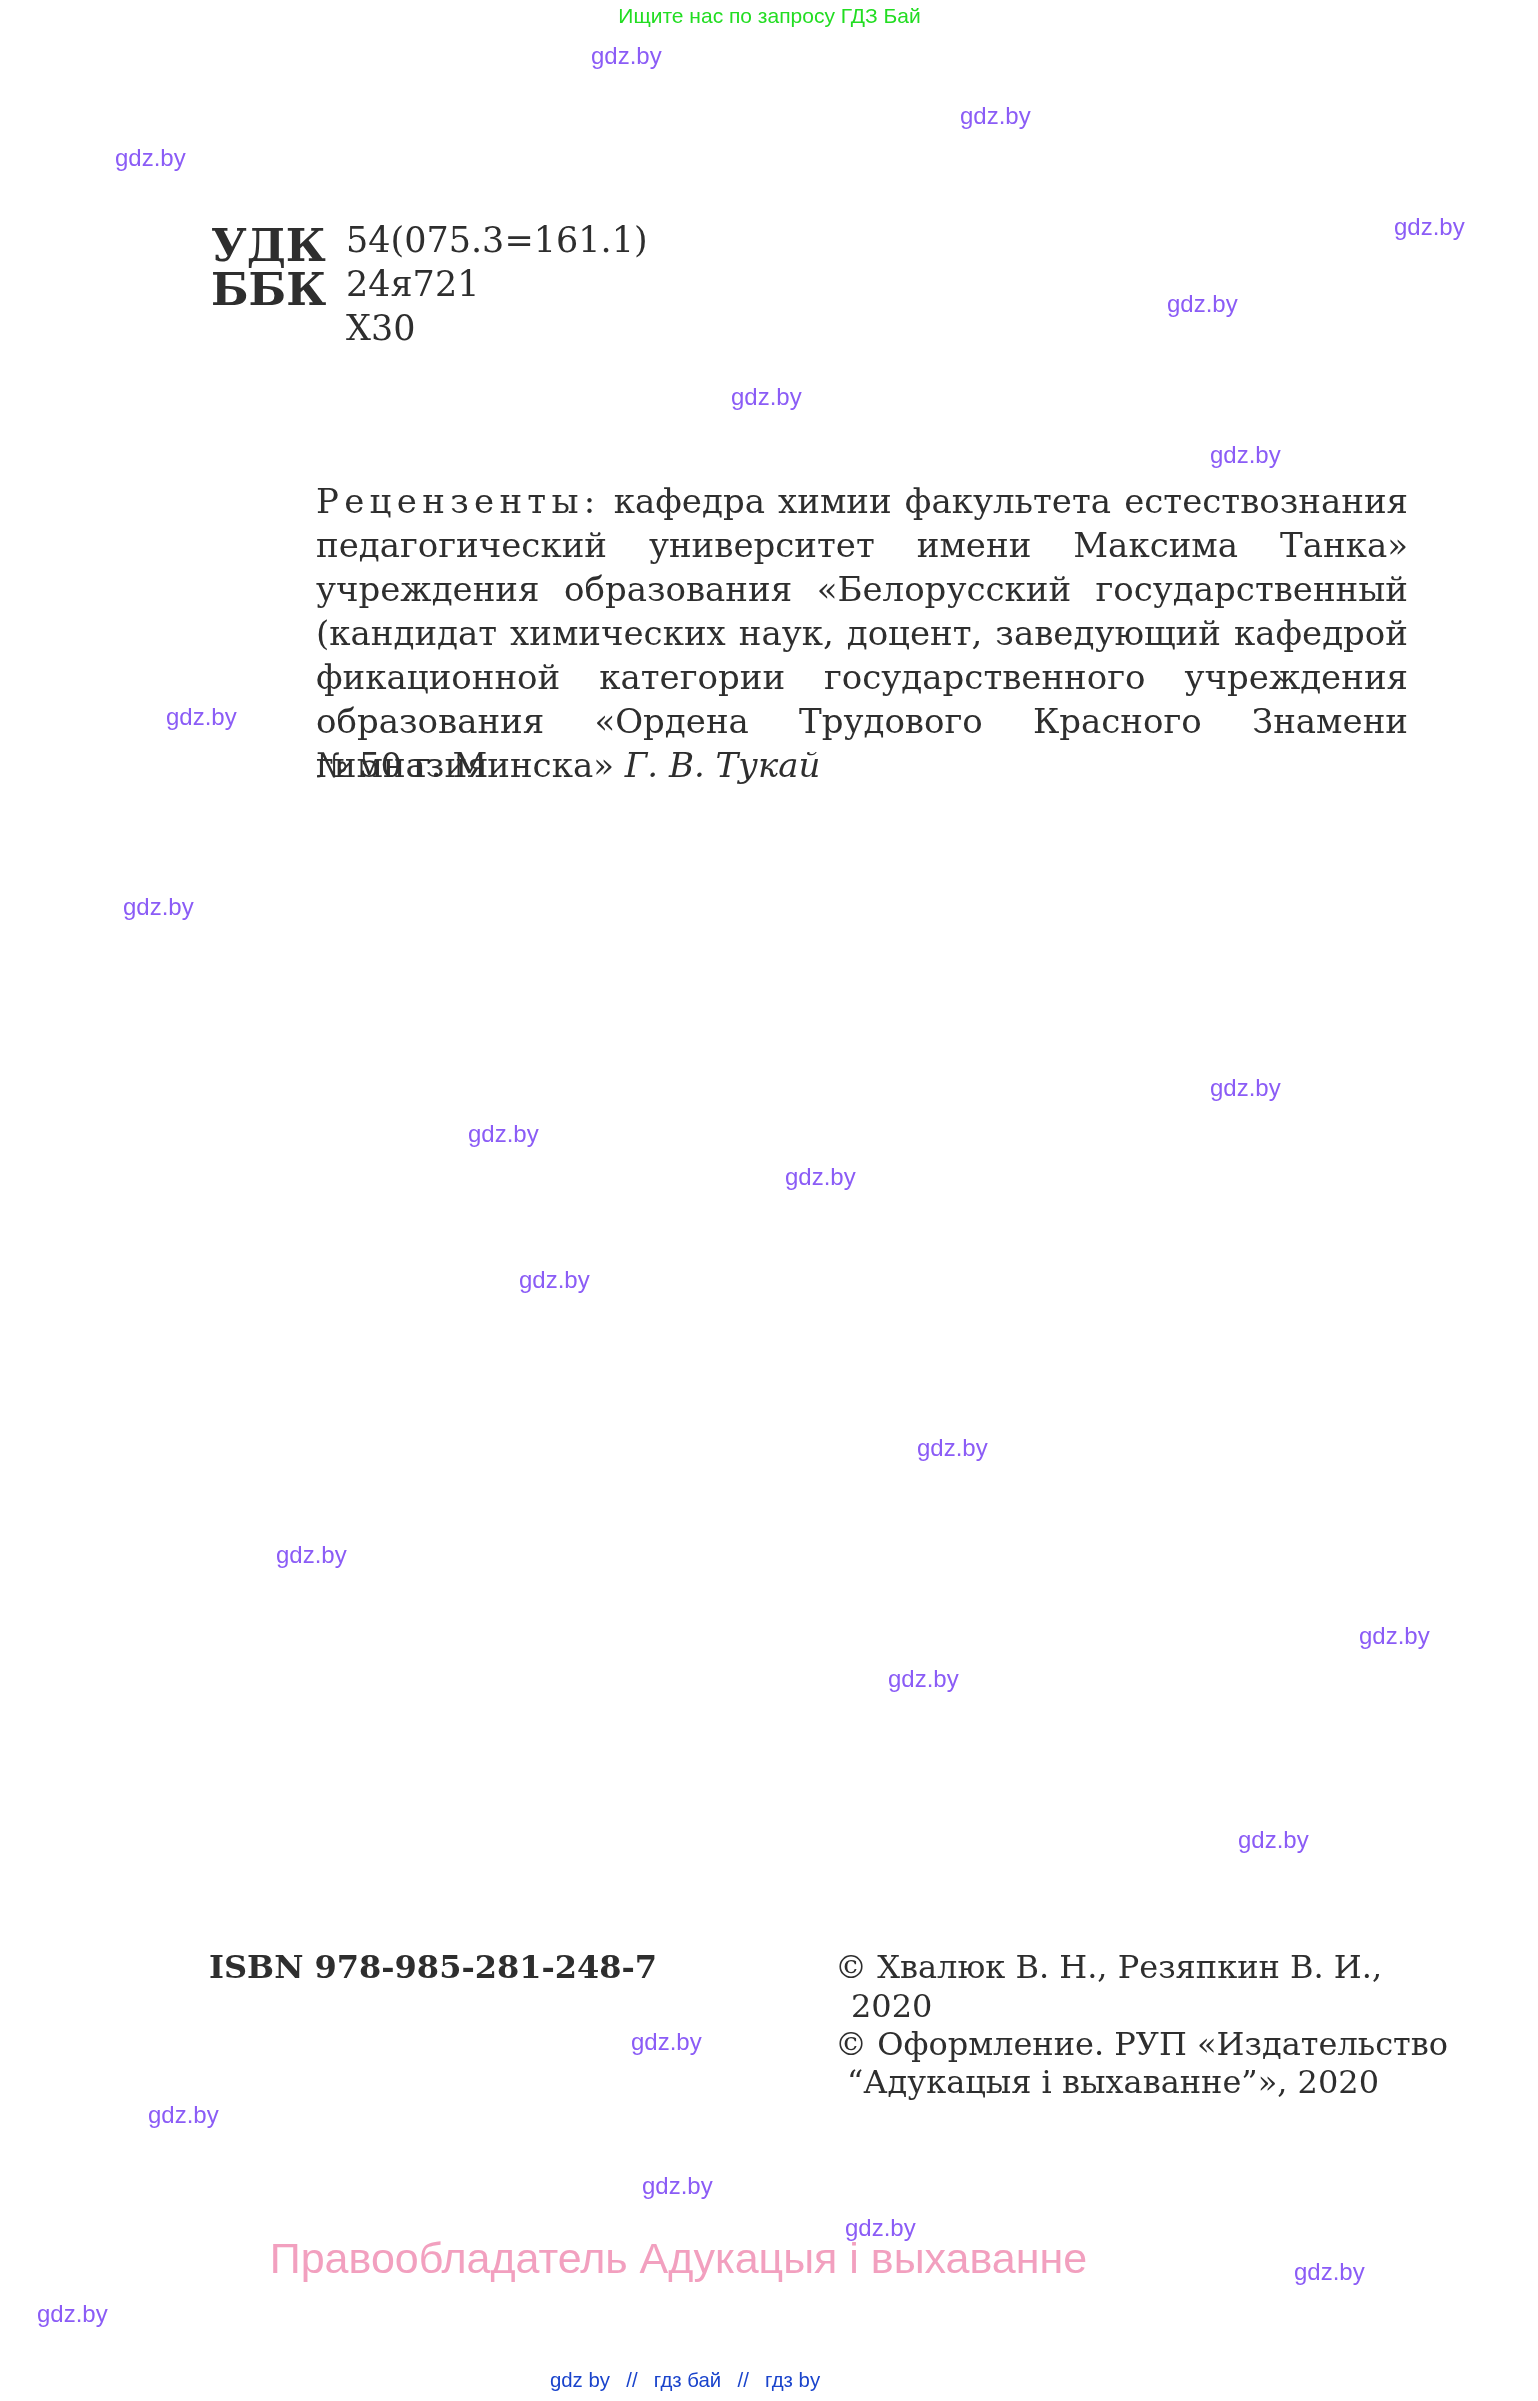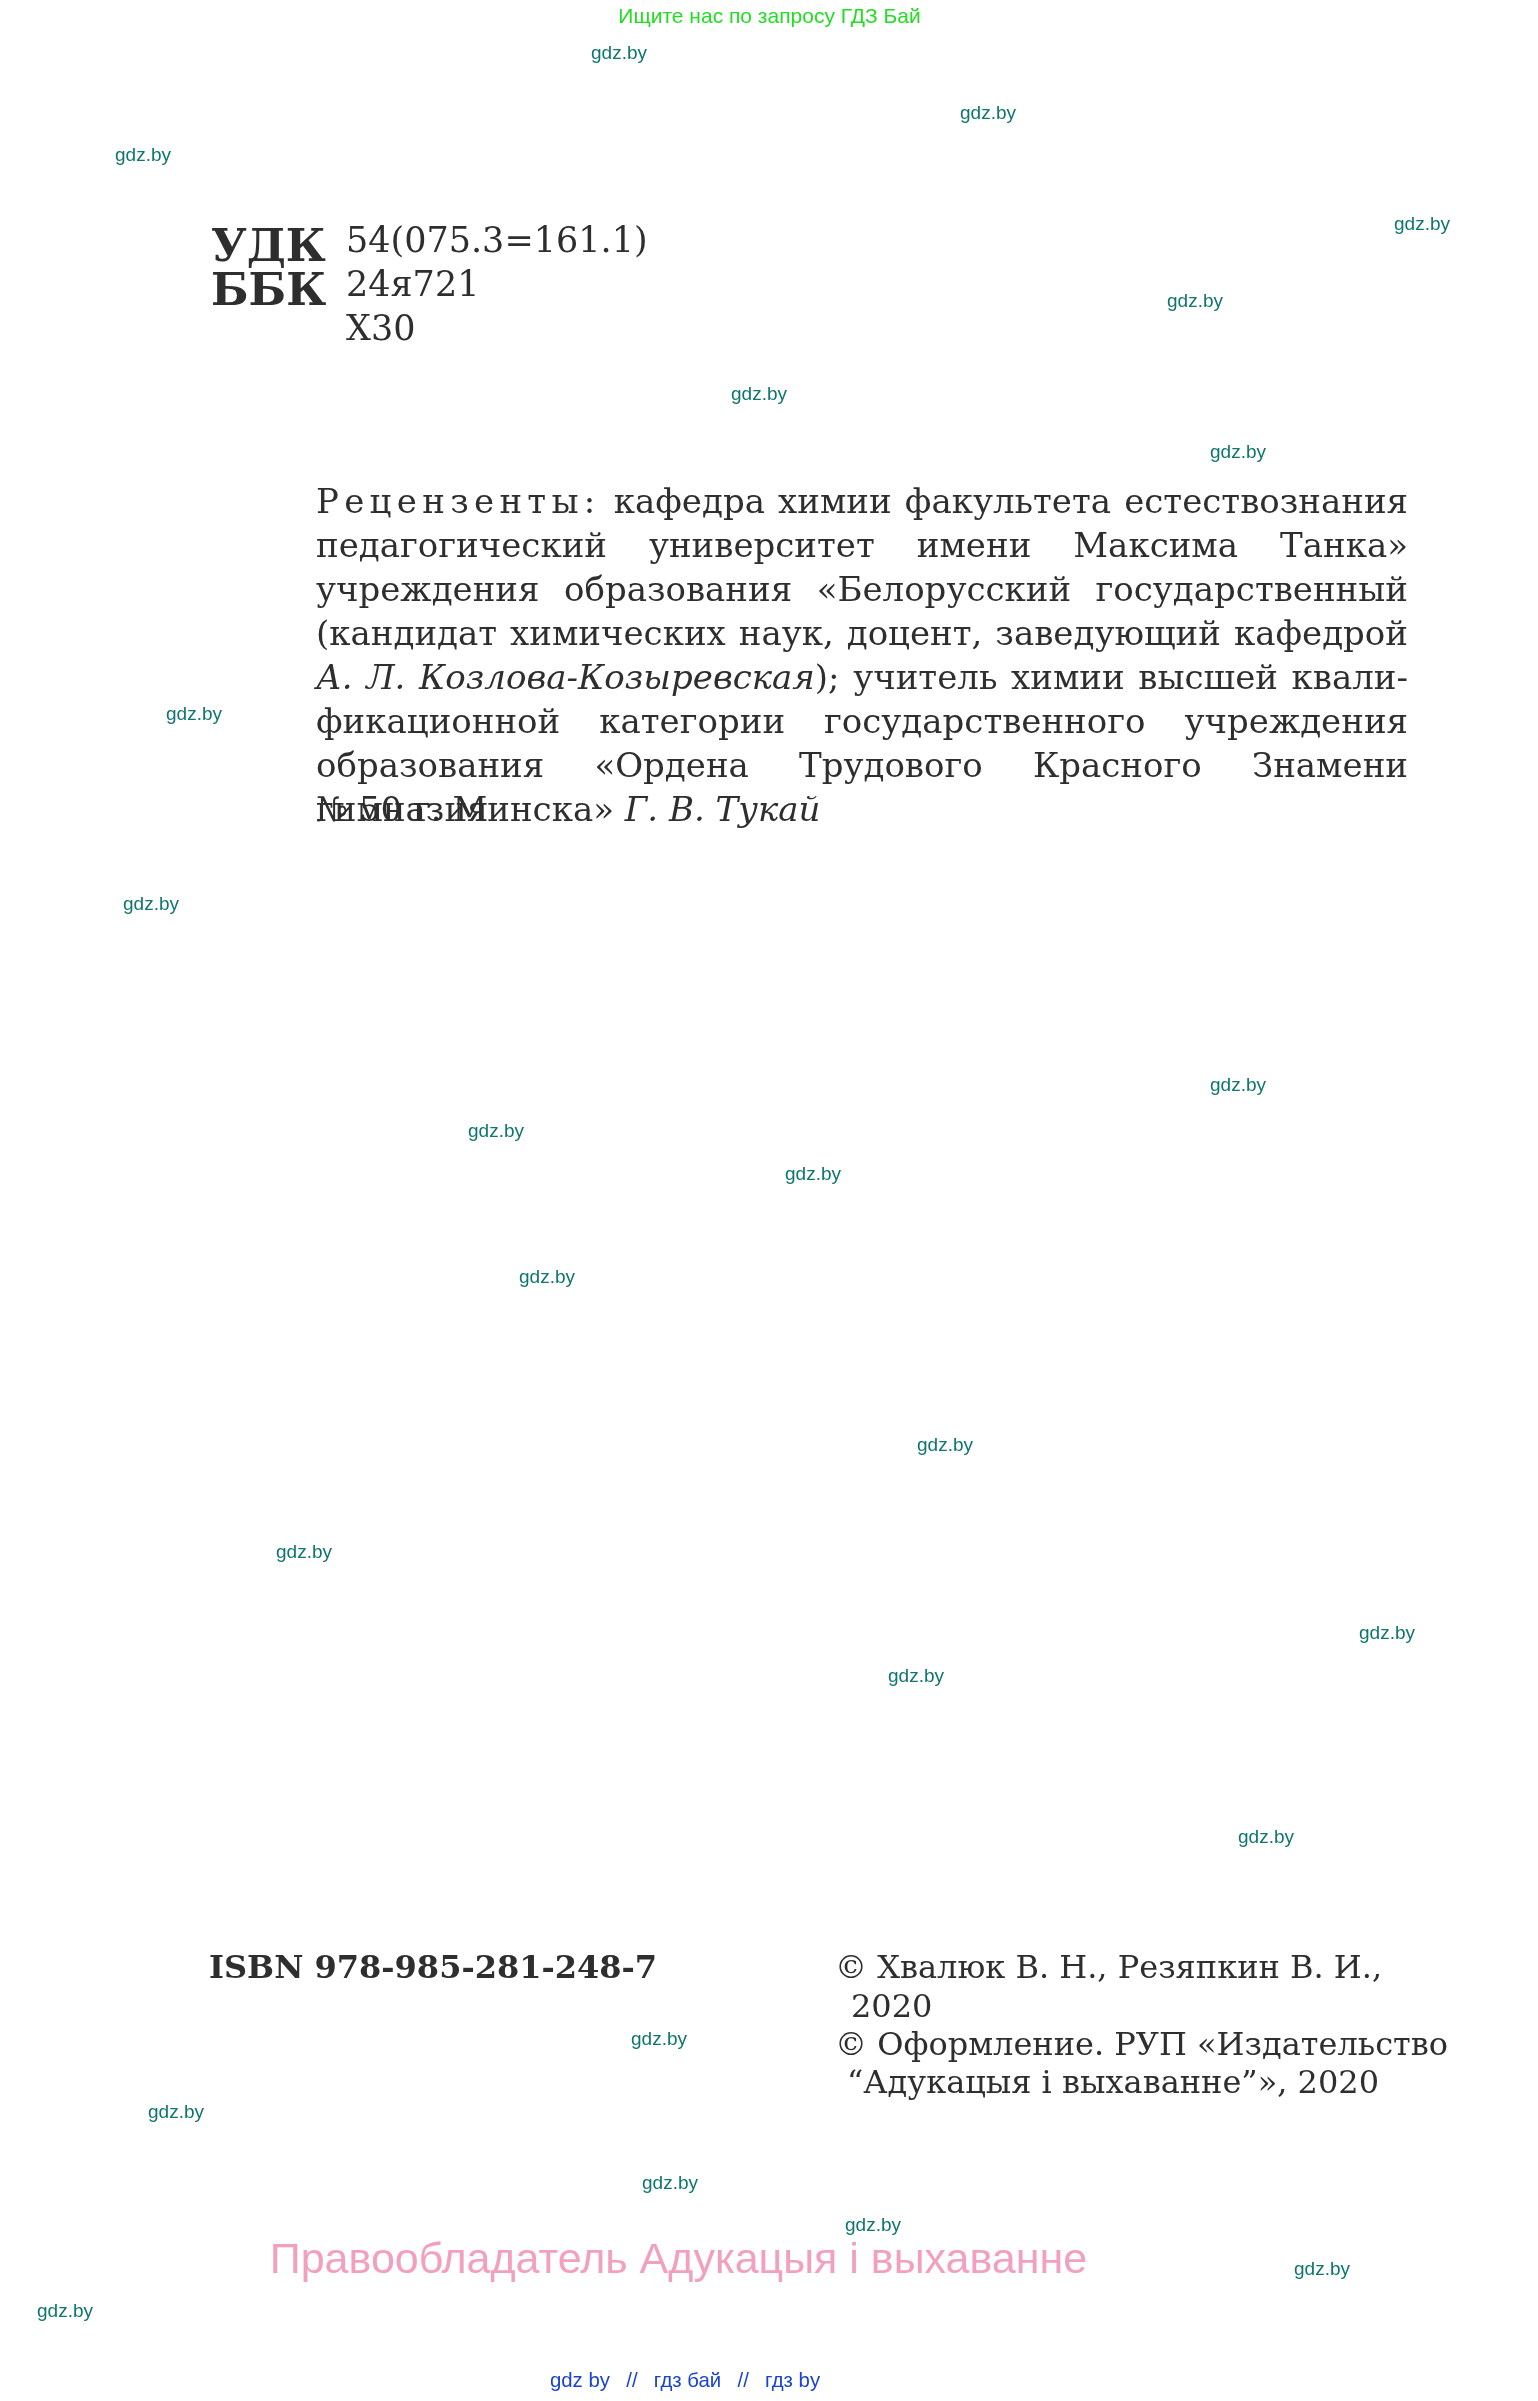--- a/index.html
+++ b/index.html
@@ -1,21 +1,21 @@
 <!DOCTYPE html>
 <html style="font-size:14px"><head>
 <meta charset="utf-8">
 <style>
   html, body { margin:0; padding:0; background:#ffffff; }
   body { width:1539px; height:2401px; position:relative; overflow:hidden; }
   .abs { position:absolute; white-space:nowrap; }
   .sans { font-family:"Liberation Sans", "DejaVu Sans", sans-serif; }
   .serif { font-family:"DejaVu Serif", "Liberation Serif", serif; color:#2b2b2b; }
   .top-banner { top:3.5px; left:0; width:1539px; text-align:center; font-size:21px; color:#22dd22; }
-  .wm { font-size:19px; color:#0f766e; }
+  .wm { font-size:24px; color:#8b5cf6; }
   .class-label { font-size:44px; font-weight:bold; color:#2e2e2e; }
   .class-value { font-size:35px; color:#2e2e2e;text-align:center; }
   .reviewers { position:absolute; left:316px; top:479px; width:1092px; font-size:34px; line-height:44px; text-align:justify; color:#2e2e2e; }
   .reviewers .line { display:block; text-align:justify; text-align-last:justify; height:44px; }
   .reviewers .line.last { text-align-last:left; }
   .spaced { letter-spacing:5.3px; }
   .ital { font-style:italic; }
   .isbn { font-size:32px; font-weight:bold; color:#2e2e2e; }
   .copy { font-size:32px; color:#2e2e2e; line-height:38px; }
   .rights { top:2234px; left:0; width:1357px; text-align:center; font-size:43px; color:#f2a0bf; }
@@ -56,21 +56,20 @@
 <div class="abs serif class-value" style="left:346px;top:220px">54(075.3=161.1)</div>
 <div class="abs serif class-label" style="left:211px;top:264px">ББК</div>
 <div class="abs serif class-value" style="left:346px;top:264px">24я721</div>
 <div class="abs serif class-value" style="left:346px;top:308px">Х30</div>
 
 <div class="reviewers serif">
   <span class="line"><span class="spaced">Рецензенты:</span><span> кафедра химии факультета естествознания</span></span>
   <span class="line">педагогический университет имени Максима Танка»</span>
   <span class="line">учреждения образования «Белорусский государственный</span>
   <span class="line">(кандидат химических наук, доцент, заведующий кафедрой</span>
-  <span class="line"><span class="ital">А. Л. Козлова-Козыревская</span><span>); учитель химии высшей квали-</span></span>
   <span class="line">фикационной категории государственного учреждения</span>
   <span class="line">образования «Ордена Трудового Красного Знамени гимназия</span>
   <span class="line last"><span>№ 50 г. Минска» </span><span class="ital">Г. В. Тукай</span></span>
 </div>
 
 <div class="abs serif isbn" style="left:209px;top:1948px">ISBN 978-985-281-248-7</div>
 <div class="abs serif copy" style="left:835px;top:1948px">© Хвалюк В. Н., Резяпкин В. И.,</div>
 <div class="abs serif copy" style="left:851px;top:1987px">2020</div>
 <div class="abs serif copy" style="left:835px;top:2025px">© Оформление. РУП «Издательство</div>
 <div class="abs serif copy" style="left:847px;top:2063px">“Адукацыя і выхаванне”», 2020</div>

